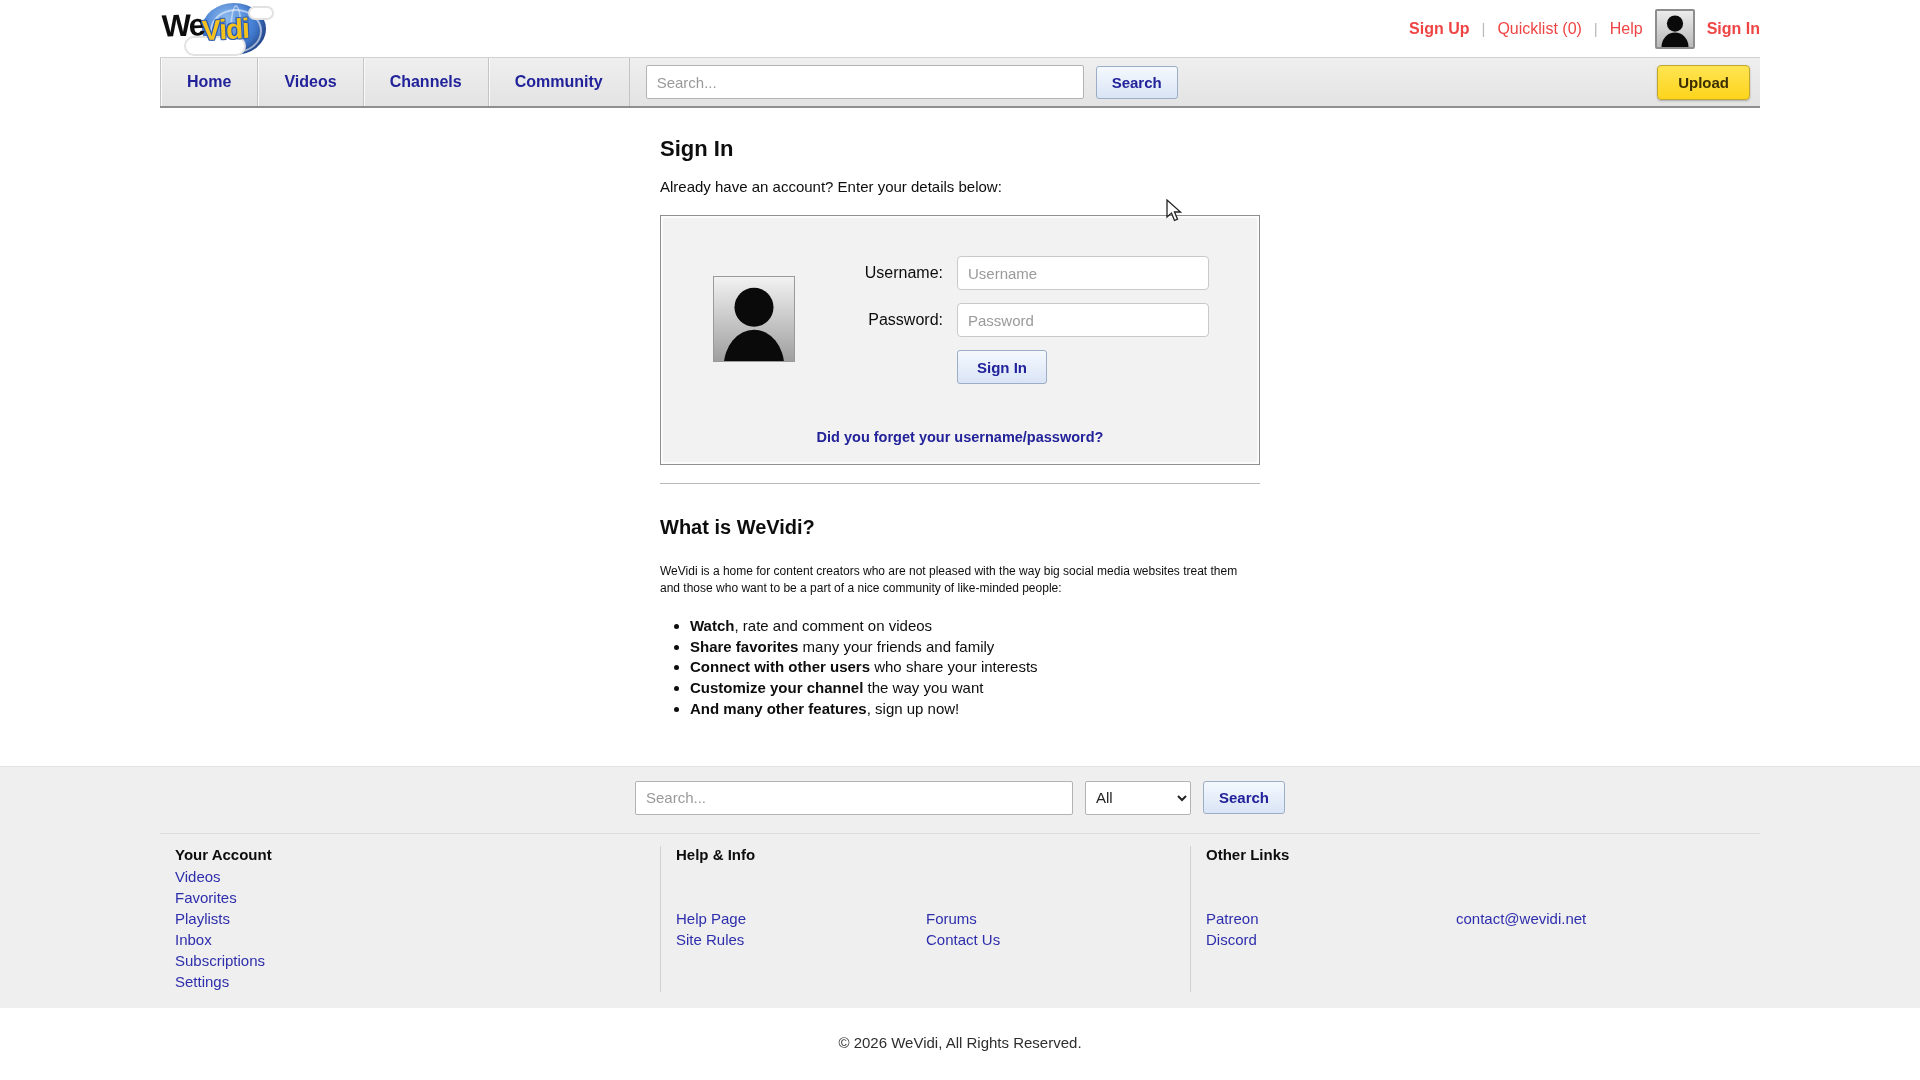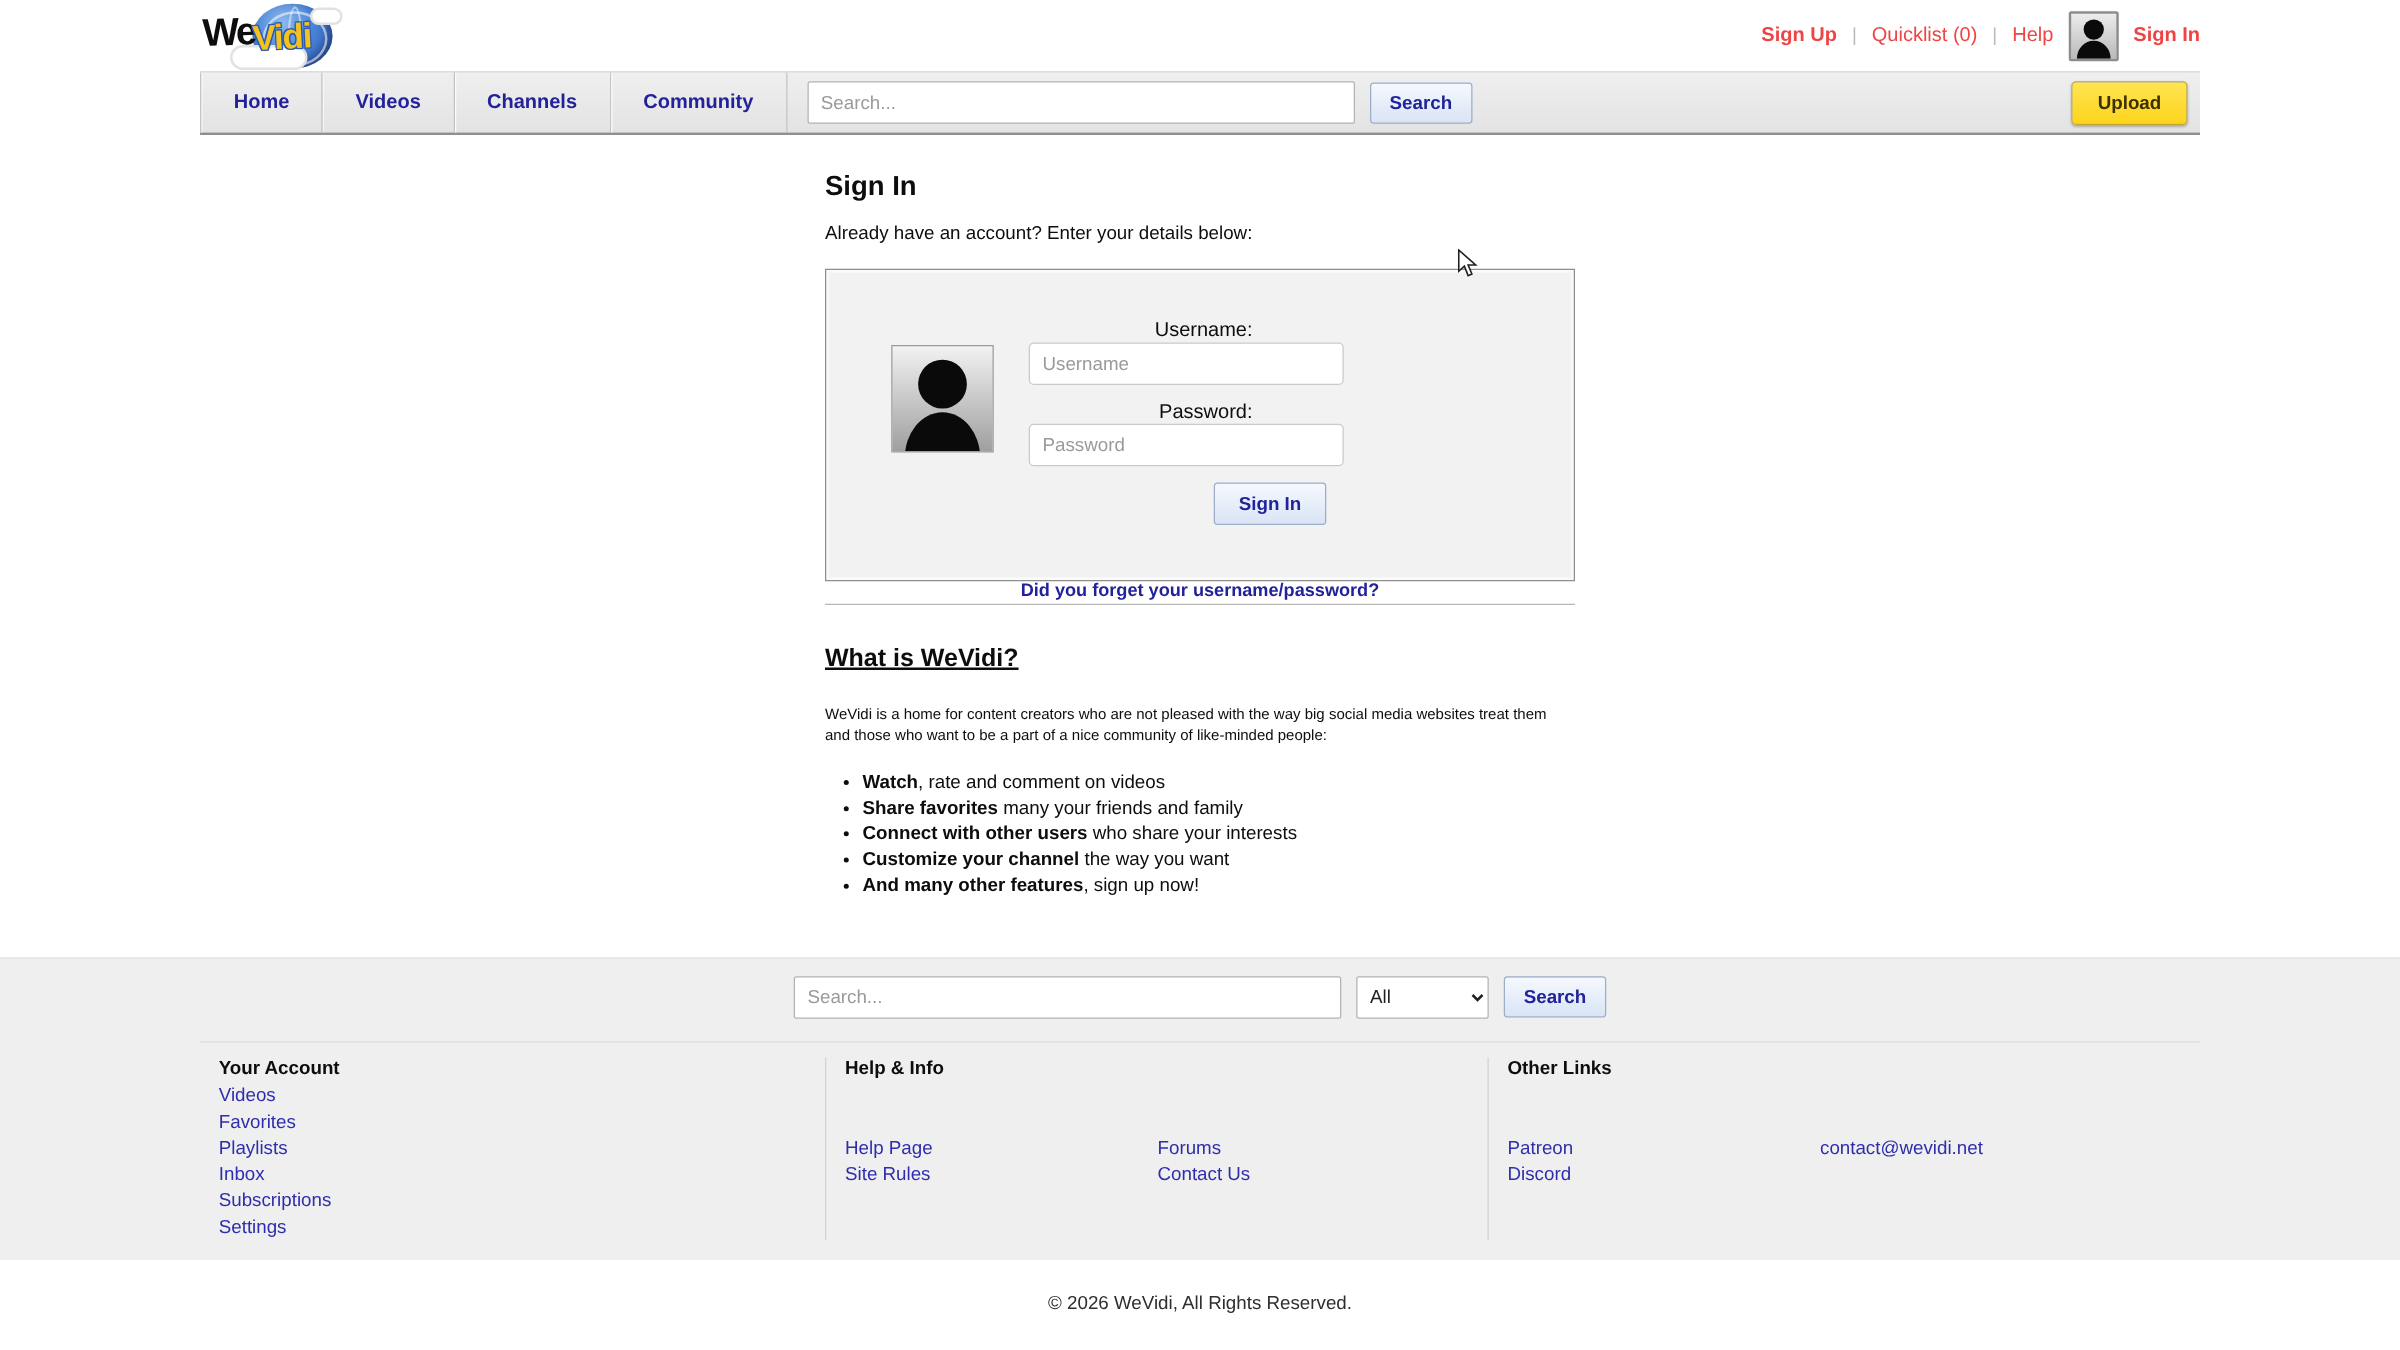--- a/index.html
+++ b/index.html
@@ -62,30 +62,30 @@
   .main { width:600px; margin:0 auto; }
   .h-signin { font-size:22px; font-weight:bold; margin:28px 0 0; color:#0d0d0d; }
   .subtitle { font-size:15px; margin:16px 0 0; color:#0d0d0d; }
 
   .form-box { margin-top:20px; height:250px; background:#f2f2f2;
     border:1px solid #8f8f8f; box-shadow:inset 0 0 0 2px #fbfbfb; }
   .form-main { display:flex; padding-top:40px; }
   .avatar-lg { margin-left:52px; margin-top:20px; width:82px; height:86px;
     border:1px solid #9a9a9a; background:linear-gradient(#f2f2f2 0%, #9f9f9f 100%); overflow:hidden; }
   .fields { margin-left:28px; }
-  .form-row { display:flex; align-items:center; margin-bottom:13px;flex-direction:column; }
+  .form-row { display:flex; align-items:center; margin-bottom:13px; }
   .form-label { width:120px; text-align:right; margin-right:14px; font-size:16px; color:#0d0d0d; }
   .field { width:252px; height:34px; border:1px solid #c9c9c9; border-radius:4px;
     padding:0 10px; font-size:15px; font-family:inherit; background:#fff; }
   .btn-signin { margin-left:134px; width:90px; height:34px; }
   .forgot { display:block; text-align:center; margin-top:32px; font-size:14.5px;
     font-weight:bold; color:#22229a; text-decoration:none; cursor:pointer; }
 
   .rule { border:none; border-top:1px solid #b9b9b9; margin:18px 0 0; }
-  .h-about { font-size:20px; font-weight:bold; margin:32px 0 0; color:#0d0d0d;text-decoration:underline; }
+  .h-about { font-size:20px; font-weight:bold; margin:32px 0 0; color:#0d0d0d; }
   .about-p { font-size:12px; line-height:1.38; margin:24px 0 0; color:#0d0d0d; }
   .about-list { margin:20px 0 0; padding-left:30px; font-size:15px; line-height:1.38; color:#0d0d0d; }
 
   
   .footer-band { margin-top:46px; background:#efefef; border-top:1px solid #e3e3e3; }
   .footer-search { display:flex; justify-content:center; align-items:center; gap:12px;
     padding:14px 0 10px; }
   .footer-select { width:106px; height:34px; border:1px solid #b3b3b3; border-radius:2px;
     font-size:15px; font-family:inherit; background:#fff; color:#222; padding:0 6px; }
   .footer-links { border-top:1px solid #dcdcdc; margin-top:8px; display:flex;

